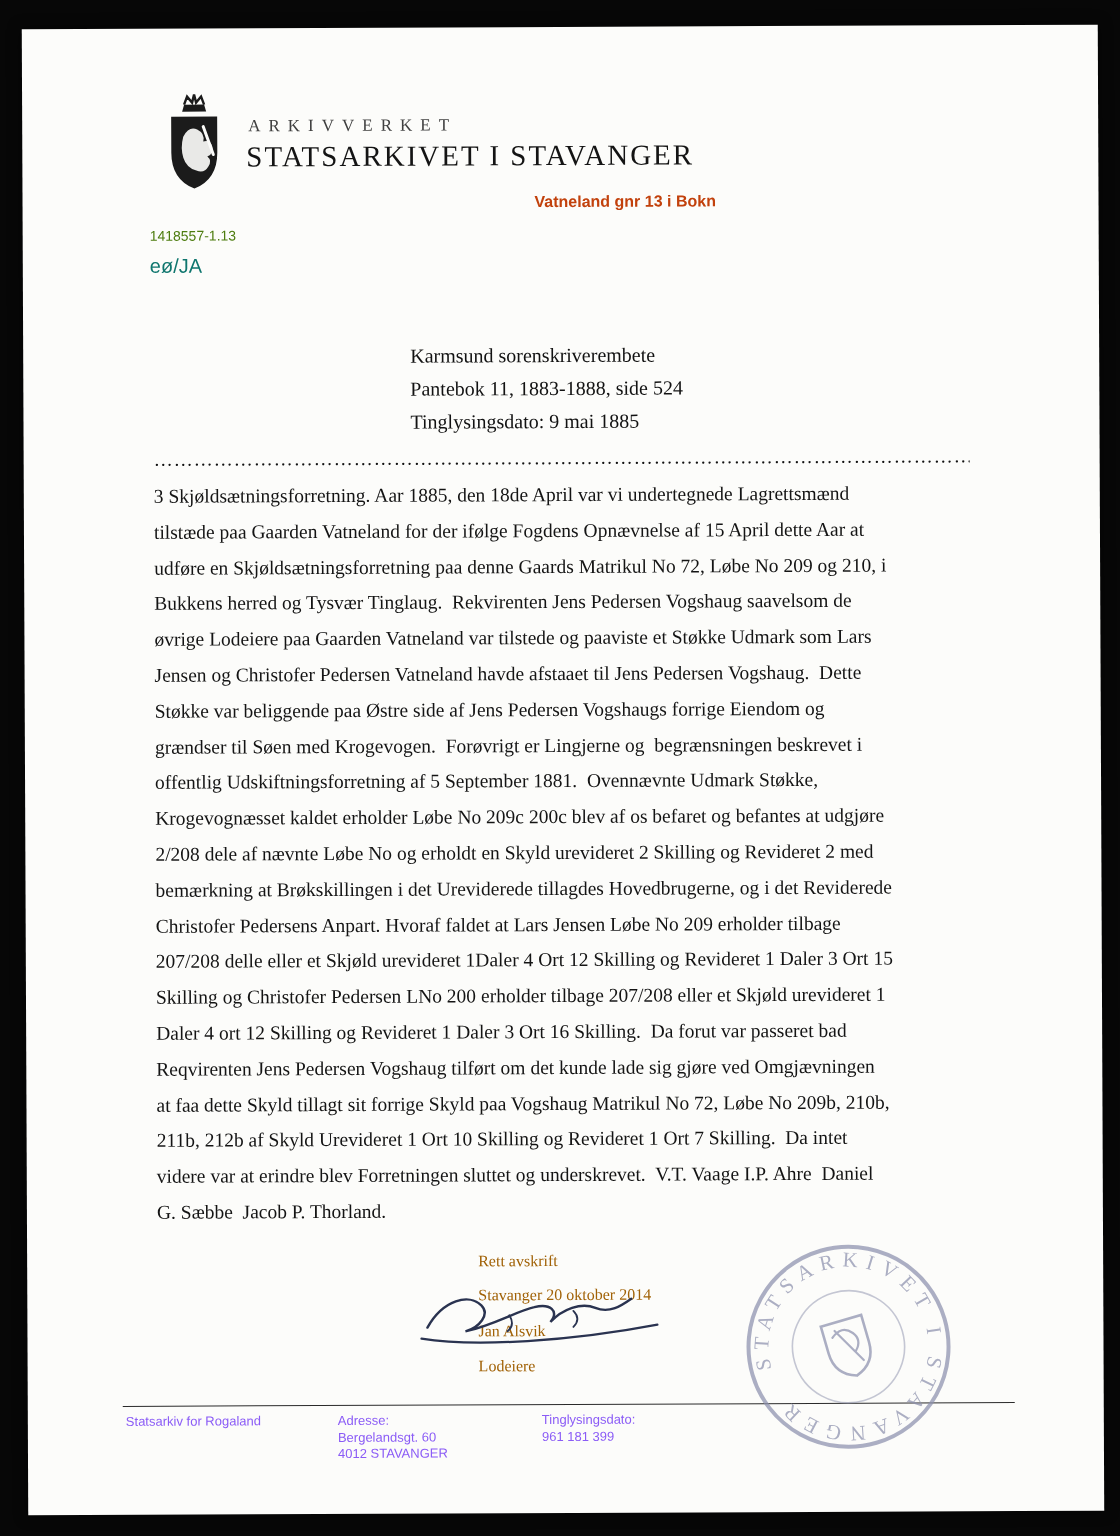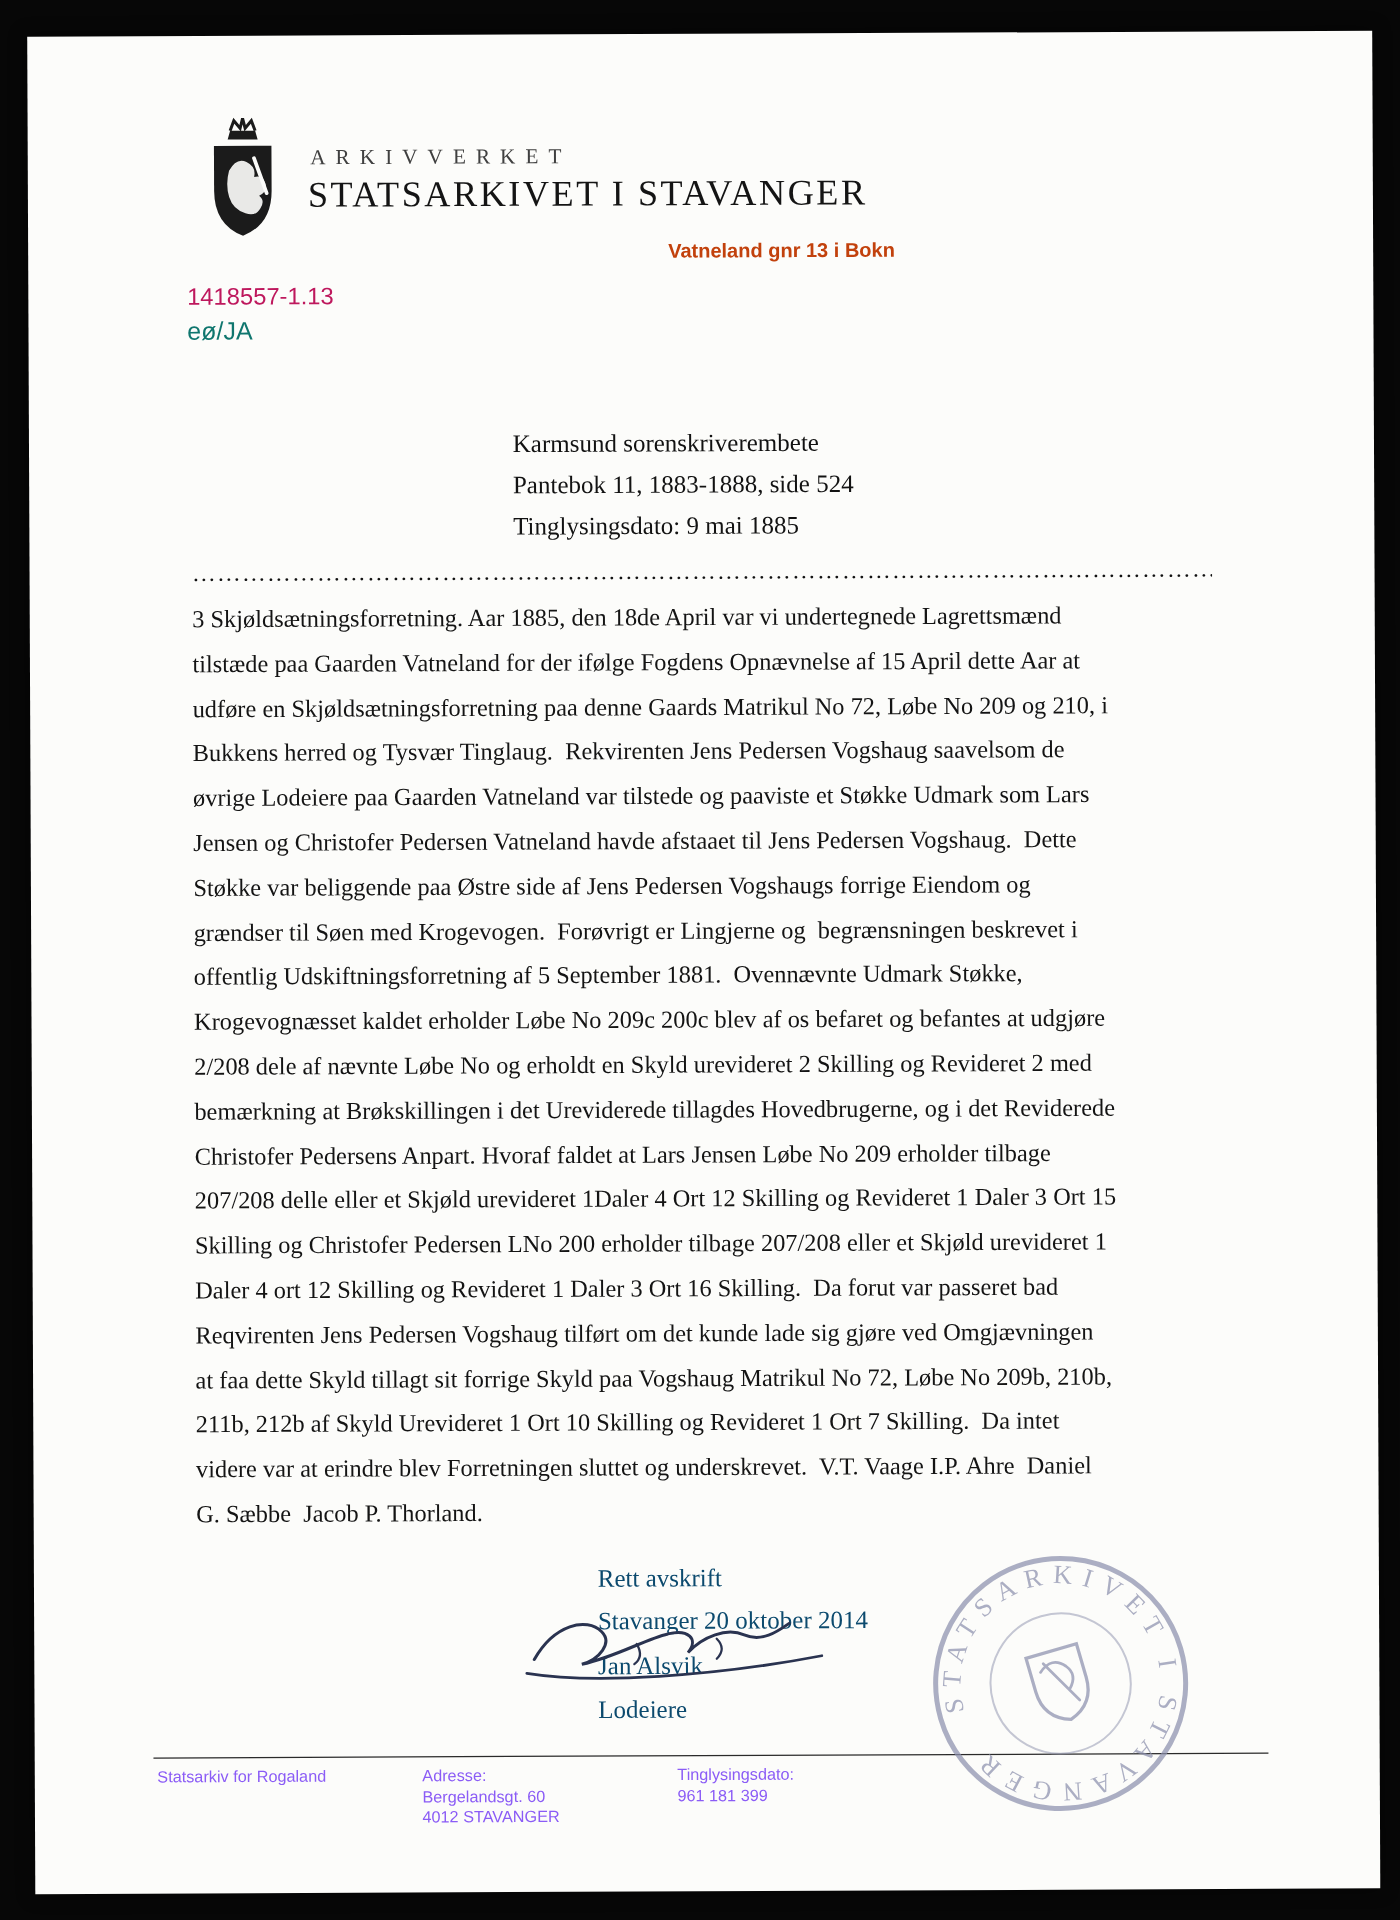--- a/index.html
+++ b/index.html
@@ -31,21 +31,21 @@
     font-size:29px;letter-spacing:2px;color:#141414;
     font-family:"Liberation Serif", serif;
   }
   .subject{
     position:absolute;left:512px;top:166px;
     font-size:16px;font-weight:600;color:#c2410c;
     font-family:"Liberation Sans", sans-serif;
   }
   .ref{
     position:absolute;left:127px;top:199px;
-    font-size:19px;color:#be185d;
+    font-size:14px;color:#4d7c0f;
     font-family:"Liberation Sans", sans-serif;
   }
   .initials{
     position:absolute;left:127px;top:226px;
     font-size:20px;color:#0f766e;
     font-family:Liberation Sans, sans-serif;
   }
   
   .source-block{
     position:absolute;left:387px;top:312px;
@@ -58,21 +58,21 @@
     font-size:19px;color:#111;letter-spacing:1px;
   }
   .body-text{
     position:absolute;left:130px;top:450px;width:840px;
     font-size:19.5px;color:#141414;
   }
   .body-line{white-space:pre;line-height:35.8px;height:35.8px;}
   
   .attest-line{
     position:absolute;left:451px;
-    font-size:20px;color:#0c4a6e;white-space:pre;
+    font-size:16px;color:#a16207;white-space:pre;
   }
   .certification{top:1225px;}
   .place-date{top:1259px;}
   .signer-name{top:1295px;}
   .signer-title{top:1330px;}
   .signature{
     position:absolute;left:386px;top:1254px;width:256px;height:76px;
     z-index:3;pointer-events:none;
   }
   

